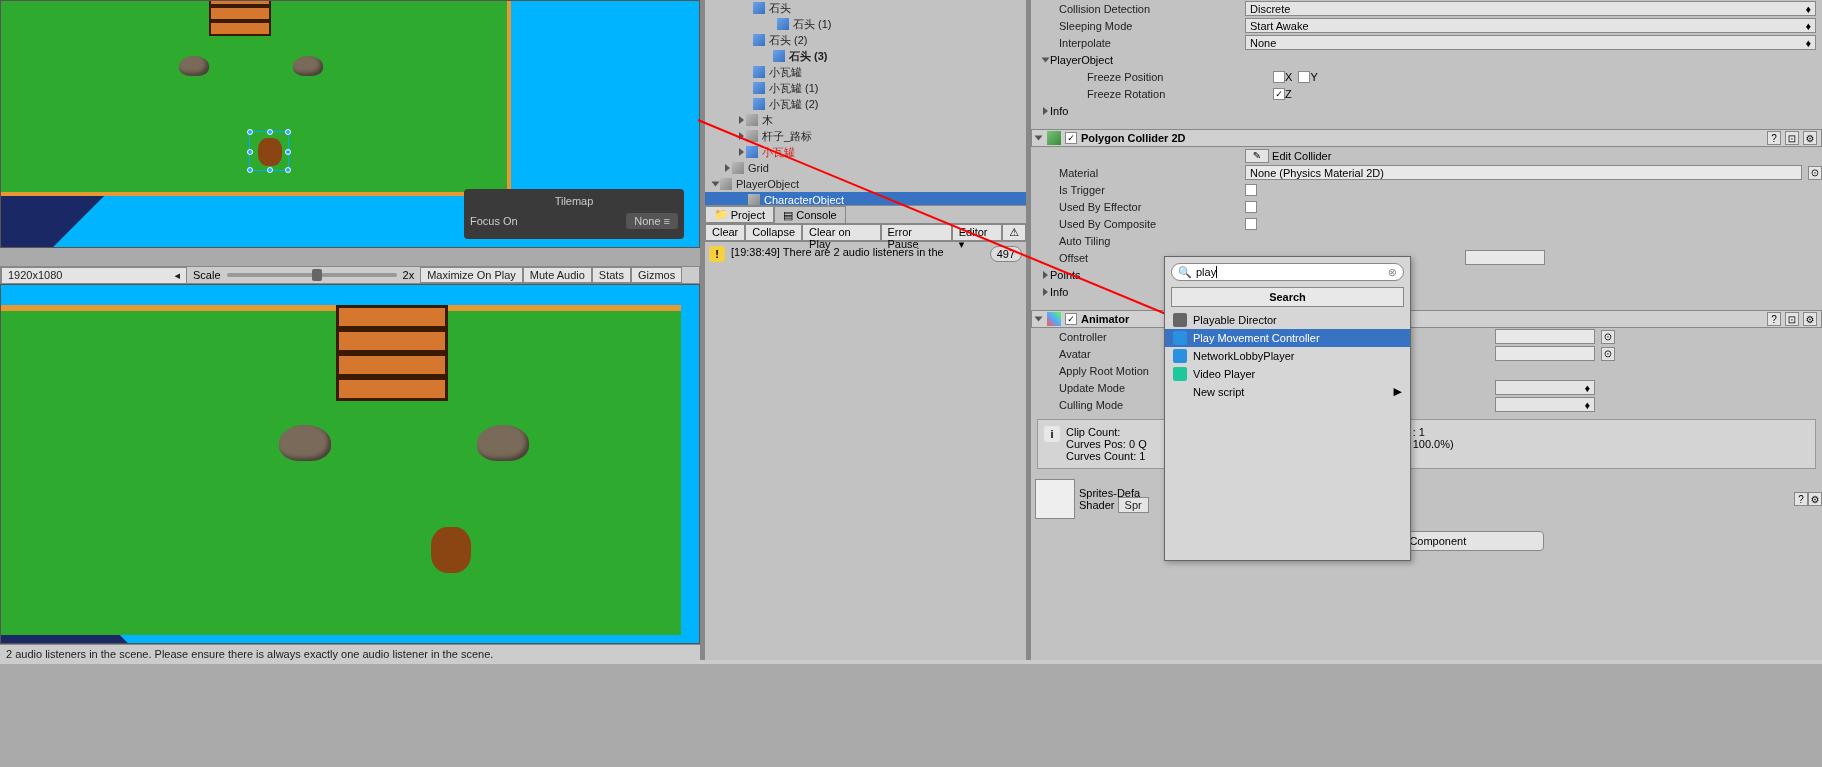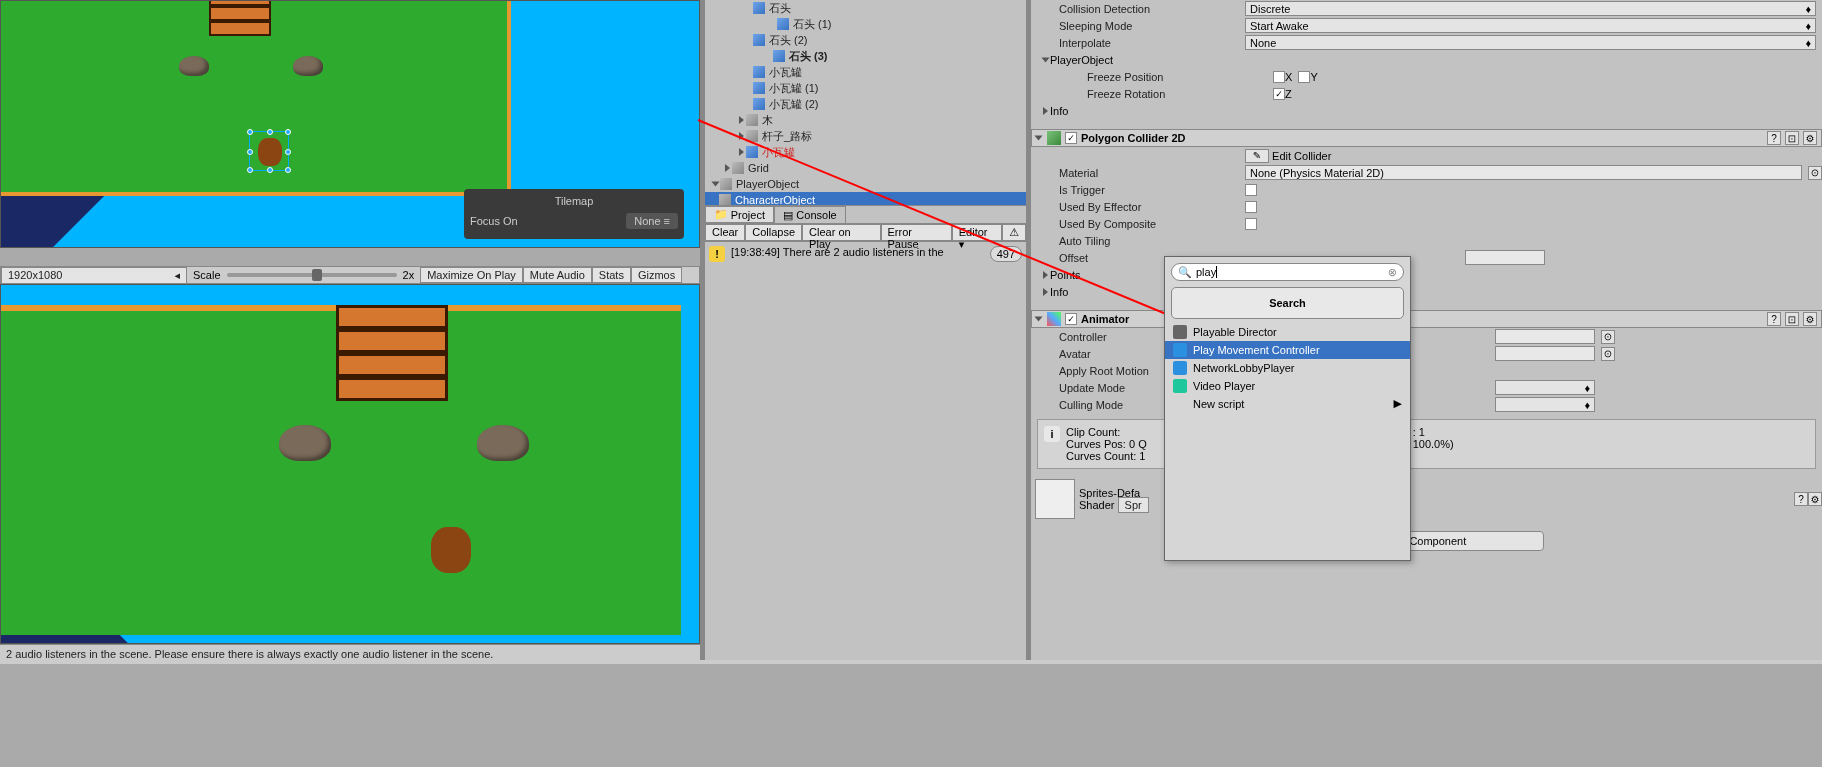--- a/index.html
+++ b/index.html
@@ -65,21 +65,21 @@
 .insp-dd { flex: 1; background: #e4e4e4; border: 1px solid #888; padding: 0 4px; height: 15px; display: flex; align-items: center; justify-content: space-between; margin-right: 6px; }
 .insp-header { display: flex; align-items: center; height: 18px; background: #d0d0d0; border: 1px solid #888; padding: 0 4px; gap: 4px; }
 .insp-header .title { font-weight: bold; flex: 1; }
 .checkbox { width: 12px; height: 12px; background: #fff; border: 1px solid #888; display: inline-flex; align-items: center; justify-content: center; font-size: 9px; }
 .mini-btn { width: 14px; height: 14px; background: #e4e4e4; border: 1px solid #888; display: inline-flex; align-items: center; justify-content: center; font-size: 10px; }
 
 .popup { position: absolute; left: 1164px; top: 256px; width: 247px; height: 305px; background: #d6d6d6; border: 1px solid #666; box-shadow: 2px 2px 6px rgba(0,0,0,0.3); z-index: 100; }
 .popup-search { margin: 6px; padding: 2px 20px 2px 24px; background: #fff; border: 1px solid #888; border-radius: 12px; position: relative; }
 .popup-search .mag { position: absolute; left: 6px; top: 2px; }
 .popup-search .clr { position: absolute; right: 6px; top: 2px; color: #888; }
-.popup-btn { margin: 0 6px 4px; padding: 9px; text-align: center; background: #e8e8e8; border: 1px solid #888; border-radius: 5px; font-weight: bold; }
+.popup-btn { margin: 0 6px 4px; padding: 3px; text-align: center; background: #e8e8e8; border: 1px solid #888; border-radius: 0; font-weight: bold; }
 .popup-item { display: flex; align-items: center; padding: 2px 8px; gap: 6px; }
 .popup-item.sel { background: #3872c2; color: #fff; }
 .popup-ico { width: 14px; height: 14px; border-radius: 2px; display: inline-block; }
 
 .add-comp-btn { margin: 8px auto; width: 235px; padding: 3px; text-align: center; background: #e4e4e4; border: 1px solid #888; border-radius: 4px; }
 .clip-info { margin: 6px; padding: 6px; border: 1px solid #999; background: #d4d4d4; display: flex; gap: 6px; font-size: 10px; }
 .material-box { width: 40px; height: 40px; background: #eee; border: 1px solid #888; margin: 4px; }
 .mat-row { display: flex; align-items: center; }
 
 .arrow-svg { position: absolute; left: 696px; top: 118px; z-index: 50; pointer-events: none; }
@@ -201,21 +201,21 @@
     <div class="h-item" style="padding-left: 20px;">
       <span class="tri"></span>
       <span class="h-cube cube-gray"></span>
       <span>Grid</span>
     </div>
     <div class="h-item" style="padding-left: 8px;">
       <span class="tri open"></span>
       <span class="h-cube cube-gray"></span>
       <span>PlayerObject</span>
     </div>
-    <div class="h-item sel" style="padding-left: 14px; align-items: center;">
+    <div class="h-item sel" style="padding-left: 43px; align-items: center;">
       <span class="h-cube cube-gray"></span>
       <span>CharacterObject</span>
     </div>
   </div>
 
 <div class="console-panel">
   <div class="console-tabs">
     <div class="c-tab">📁 <span>Project</span></div>
     <div class="c-tab active">▤ <span>Console</span></div>
   </div>

